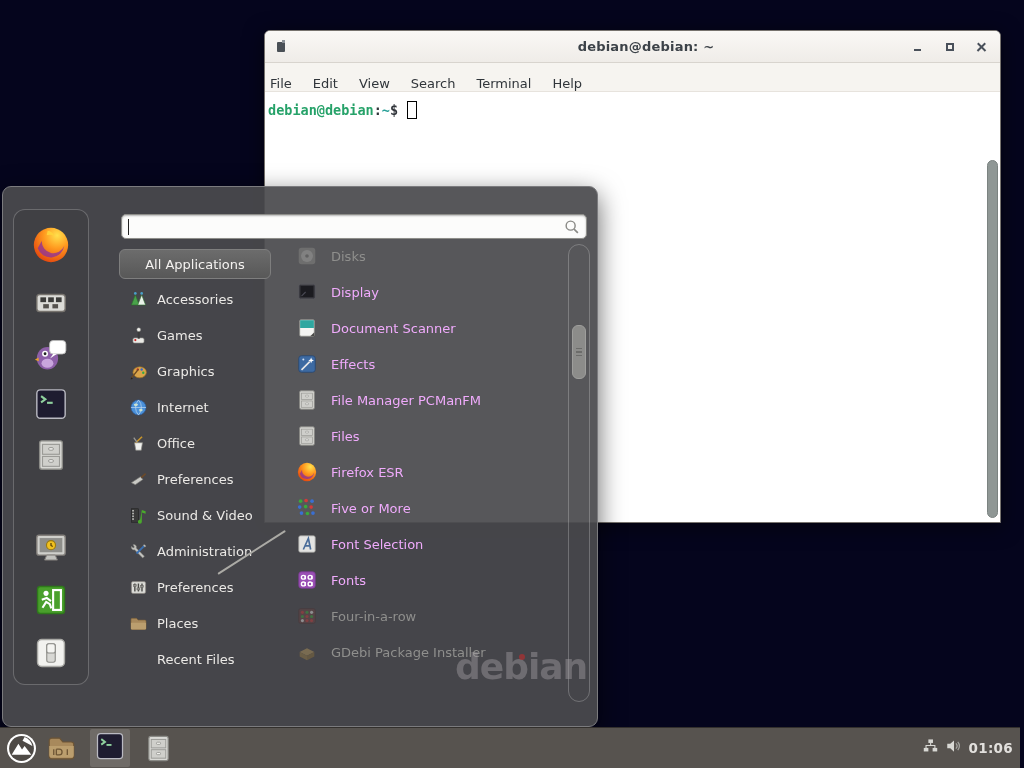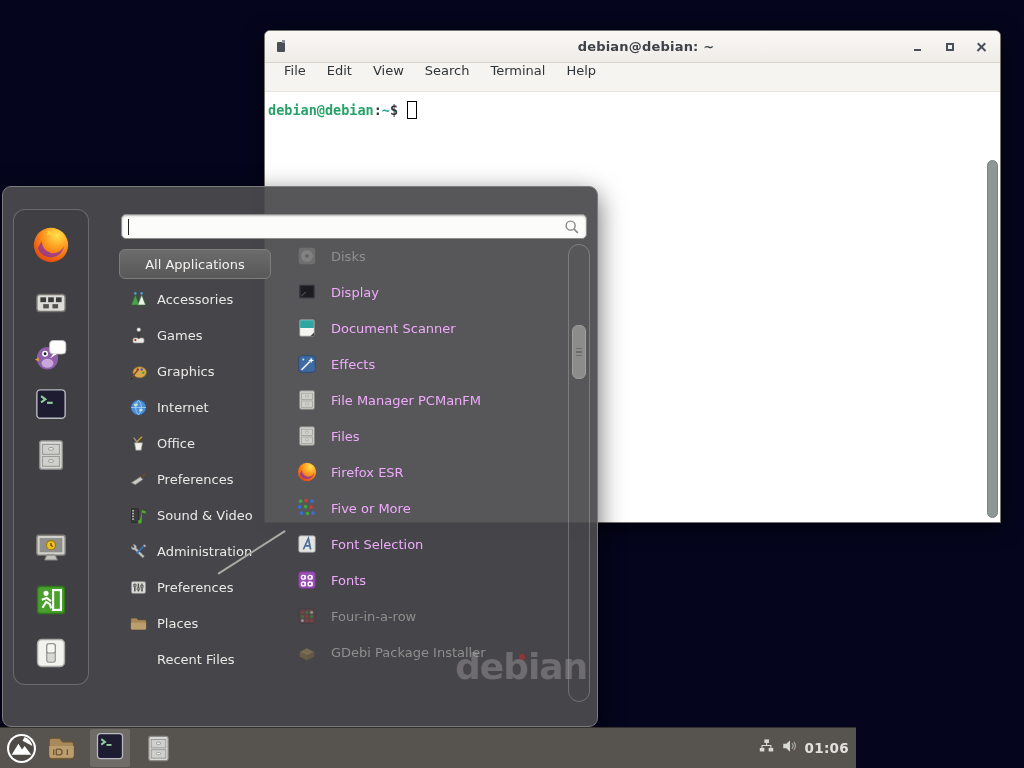--- a/index.html
+++ b/index.html
@@ -30,21 +30,21 @@
   }
   .win-controls { position:absolute; right:10px; top:0; height:32px; display:flex; align-items:center; gap:15px; }
   .wc { width:17px; height:17px; display:flex; align-items:center; justify-content:center; cursor:default; }
   .wc-min i { display:block; width:7px; height:2px; background:#49505a; margin-top:6px; }
   .wc-max i { display:block; width:8px; height:8px; border:2px solid #49505a; }
   .wc-close { position:relative; }
   .wc-close i, .wc-close b { position:absolute; left:3px; top:7px; width:11px; height:2.4px; background:#49505a; transform:rotate(45deg); }
   .wc-close b { transform:rotate(-45deg); }
   .menubar {
     height:29px; background:#f6f4f0; border-bottom:1px solid #e7e3dd;
-    display:flex; align-items:flex-start; gap:21px; padding-left:19px;
+    display:flex; align-items:flex-end; gap:21px; padding-left:5px;
     font-size:13px; color:#30353a;
   }
   .menubar span { cursor:default; }
   .term-content {
     position:absolute; left:0; right:0; top:62px; bottom:0; background:#fff;
     font-family:"DejaVu Sans Mono","Liberation Mono",monospace;
     font-weight:bold; font-size:13.5px; padding:8px 14px 0 3px;text-align:center;
   }
   .prompt-line { display:flex; align-items:center; white-space:pre; }
   .p-user { color:#26a269; }
@@ -124,21 +124,21 @@
     background:rgba(205,40,40,.55); z-index:7; pointer-events:none; }
 
   .cursor-artifact {
     position:absolute; left:218px; top:573px; width:80px; height:2px;
     background:#abaaa5; transform:rotate(-32.7deg); transform-origin:0 50%;
     z-index:9; border-radius:1px;
   }
 
   
   .taskbar {
-    position:absolute; left:0; bottom:0; width:856px; height:41px;
+    position:absolute; left:0; bottom:0; width:1020px; height:41px;
     background:#57534f; border-top:1px solid #33302d;
     display:flex; align-items:center; z-index:10;
   }
   .tb-btn { display:flex; align-items:center; justify-content:center; cursor:pointer; }
   .tb-menu { margin-left:6px; }
   .tb-folder { margin-left:9px; }
   .tb-term-wrap { margin-left:13px; width:40px; height:38px; background:#6f6b67; border-radius:2px; }
   .tb-cabinet { margin-left:14px; }
   .tray { margin-left:auto; display:flex; align-items:center; gap:6px; padding-right:7px; }
   .tray-clock { font-weight:bold; font-size:13.5px; color:#e2e0dd; letter-spacing:.3px; }

